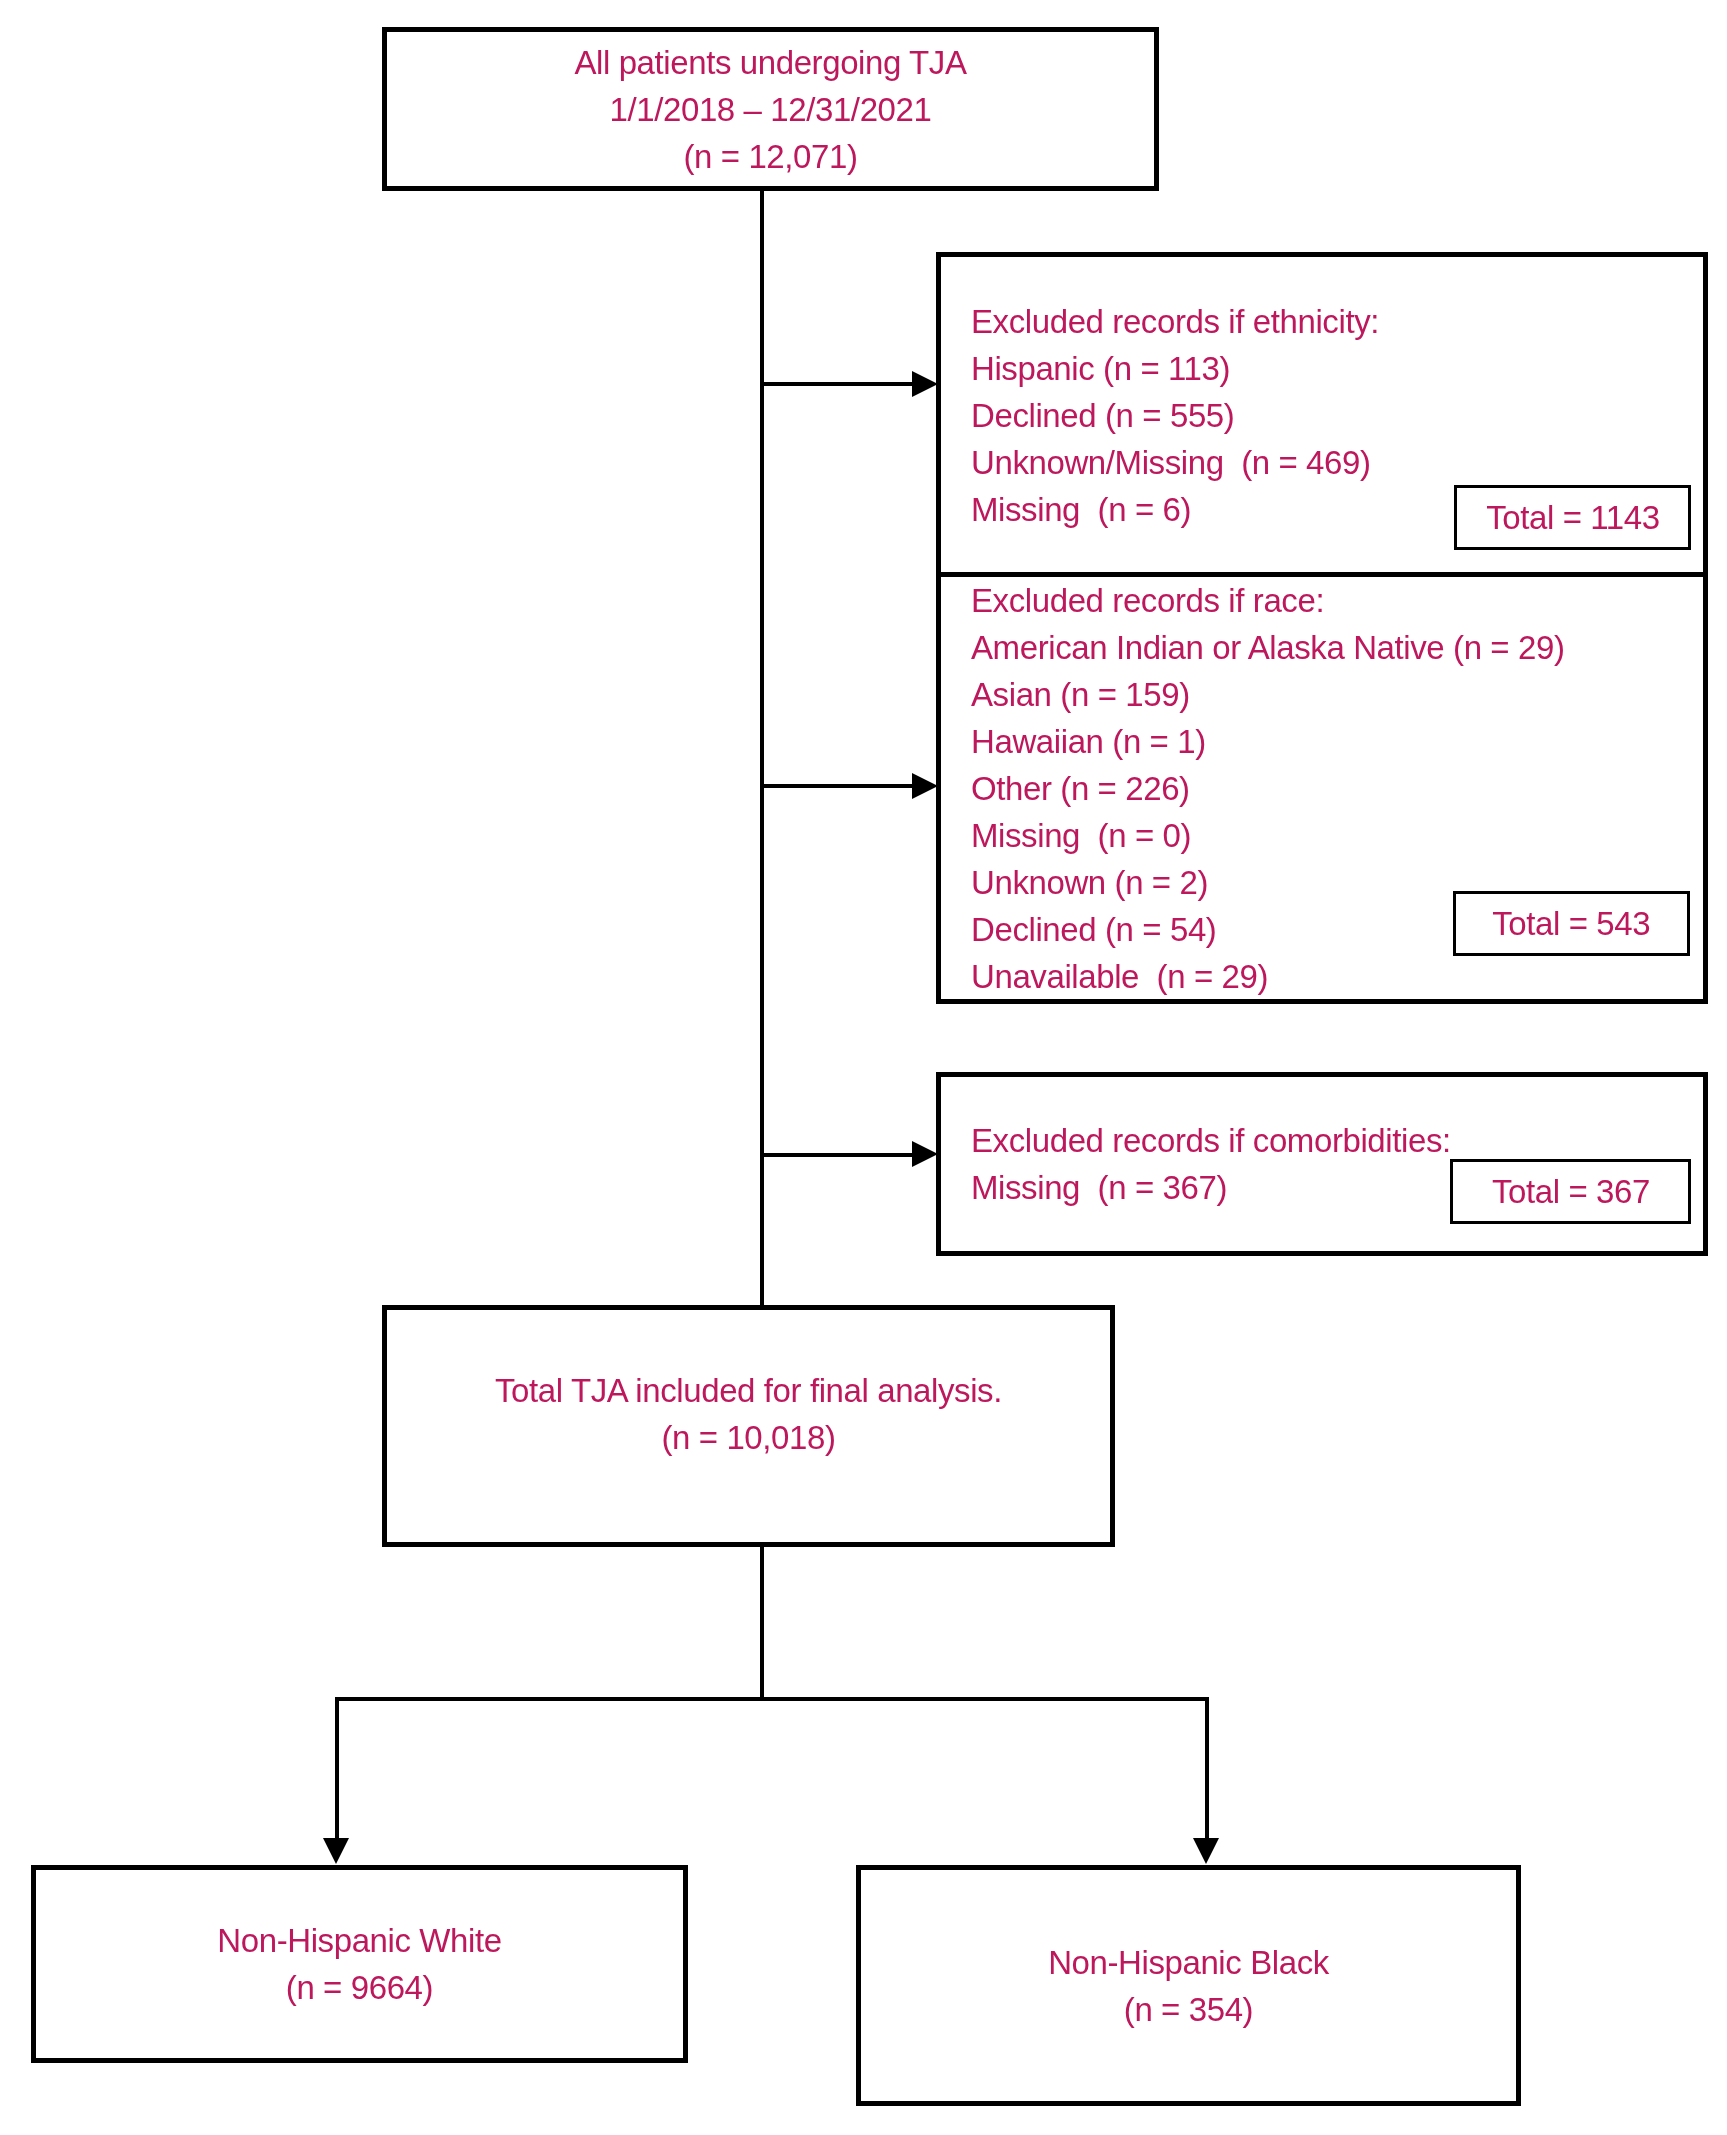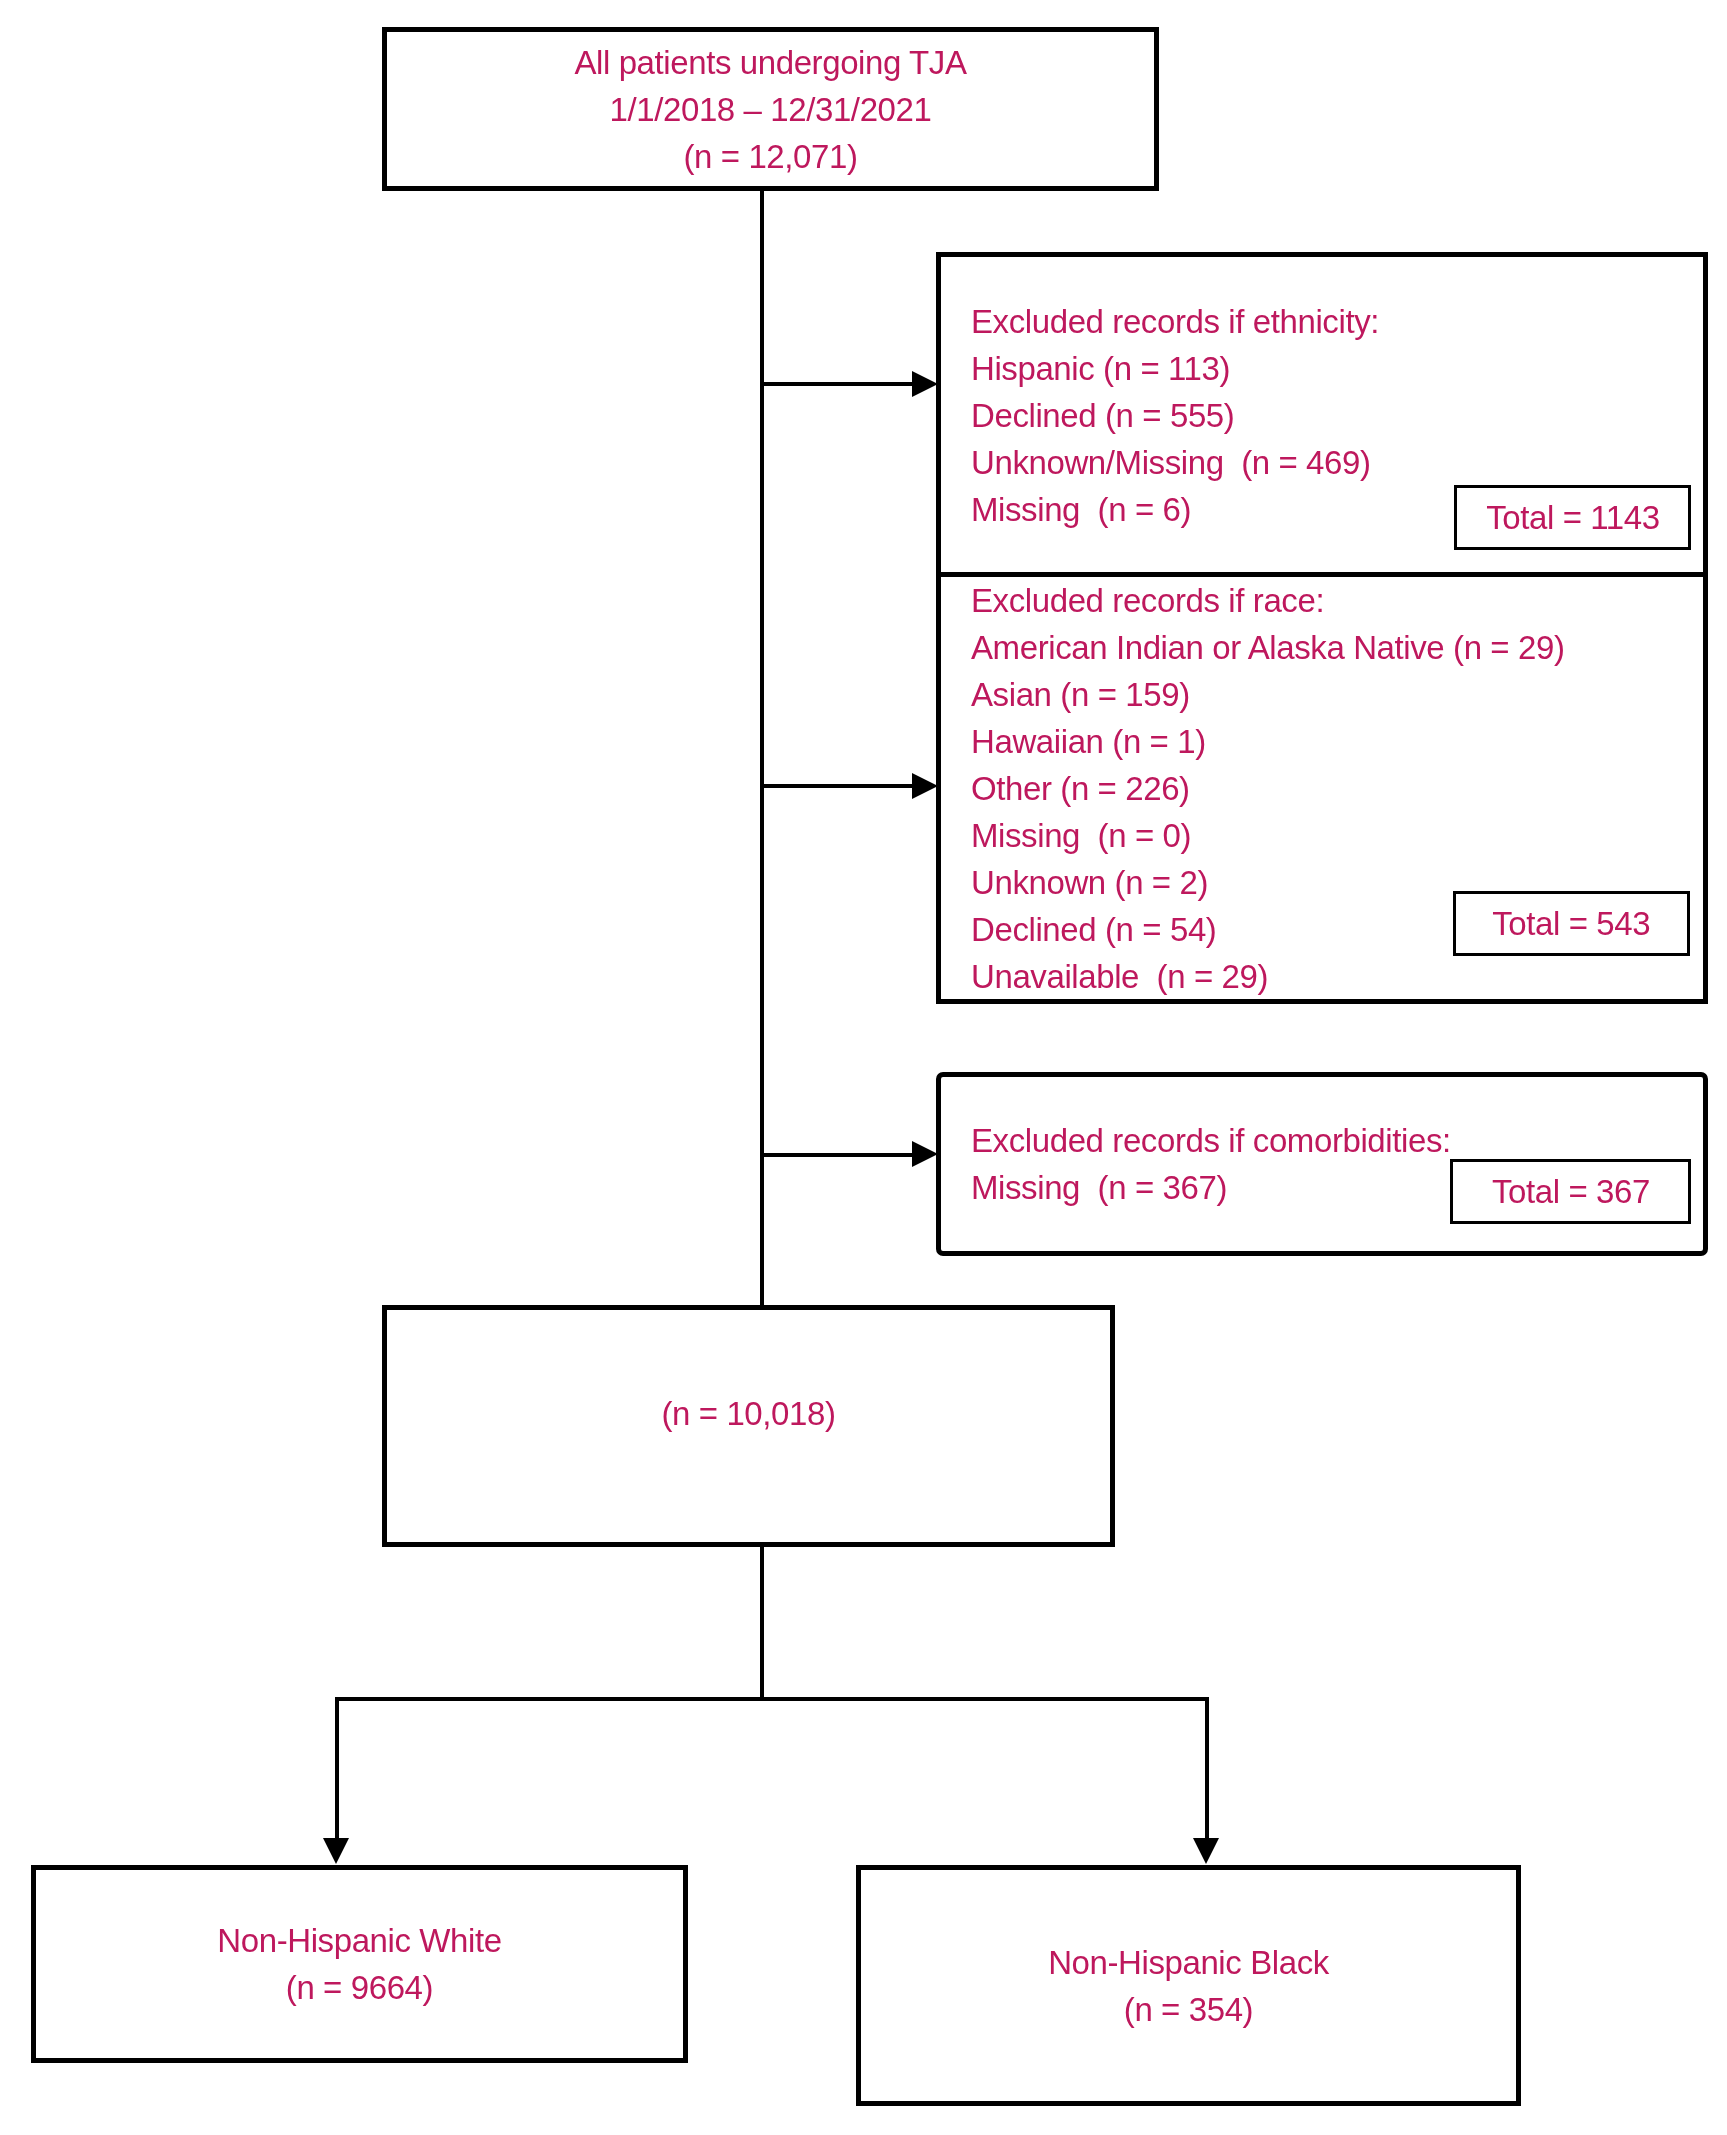--- a/index.html
+++ b/index.html
@@ -116,29 +116,30 @@
     <div class="line">Other (n = 226)</div>
     <div class="line">Missing  (n = 0)</div>
     <div class="line">Unknown (n = 2)</div>
     <div class="line">Declined (n = 54)</div>
     <div class="line">Unavailable  (n = 29)</div>
     <div class="total-box" style="right:13.3px; bottom:43px; width:237px; height:65px;">
       <div class="line">Total = 543</div>
     </div>
   </div>
 
-  <div class="box lefted" style="left:936px; top:1072px; width:772px; height:184px;border-radius:7px;">
+  <div class="box lefted" style="left:936px; top:1072px; width:772px; height:184px;">
     <div class="line">Excluded records if comorbidities:</div>
     <div class="line">Missing  (n = 367)</div>
     <div class="total-box" style="right:11.6px; bottom:26.6px; width:241px; height:65px;">
       <div class="line">Total = 367</div>
     </div>
   </div>
 
   <div class="box centered" style="left:382px; top:1305px; width:733px; height:242px; padding-bottom:25px;">
+    <div class="line">Total TJA included for final analysis.</div>
     <div class="line">(n = 10,018)</div>
   </div>
 
   <div class="box centered" style="left:31px; top:1865px; width:657px; height:198px;">
     <div class="line">Non-Hispanic White</div>
     <div class="line">(n = 9664)</div>
   </div>
 
   <div class="box centered" style="left:856px; top:1865px; width:665px; height:241px;">
     <div class="line">Non-Hispanic Black</div>

